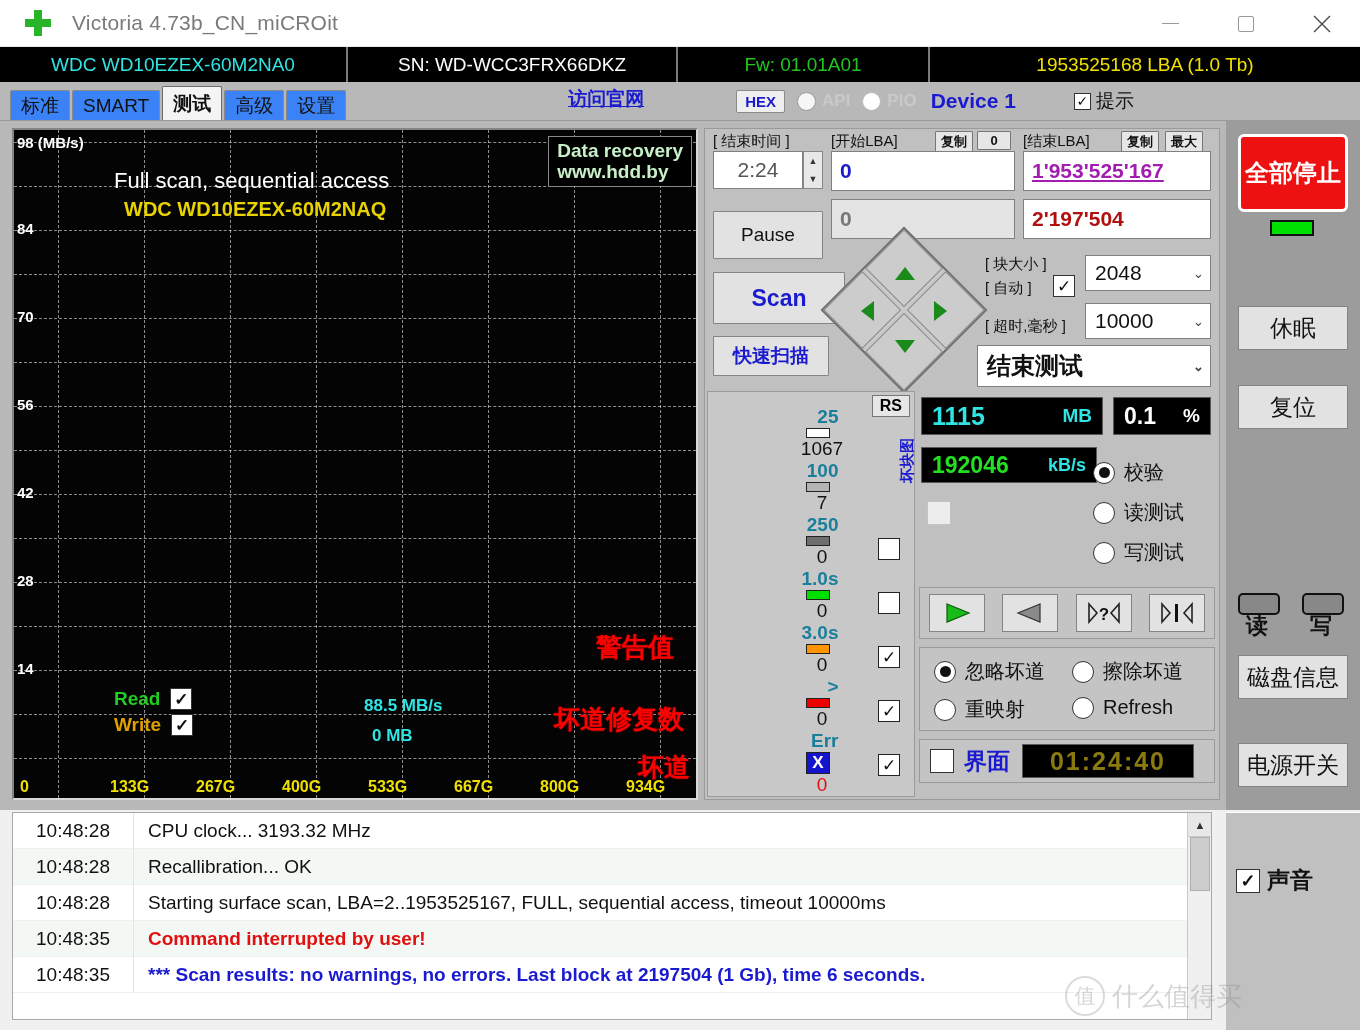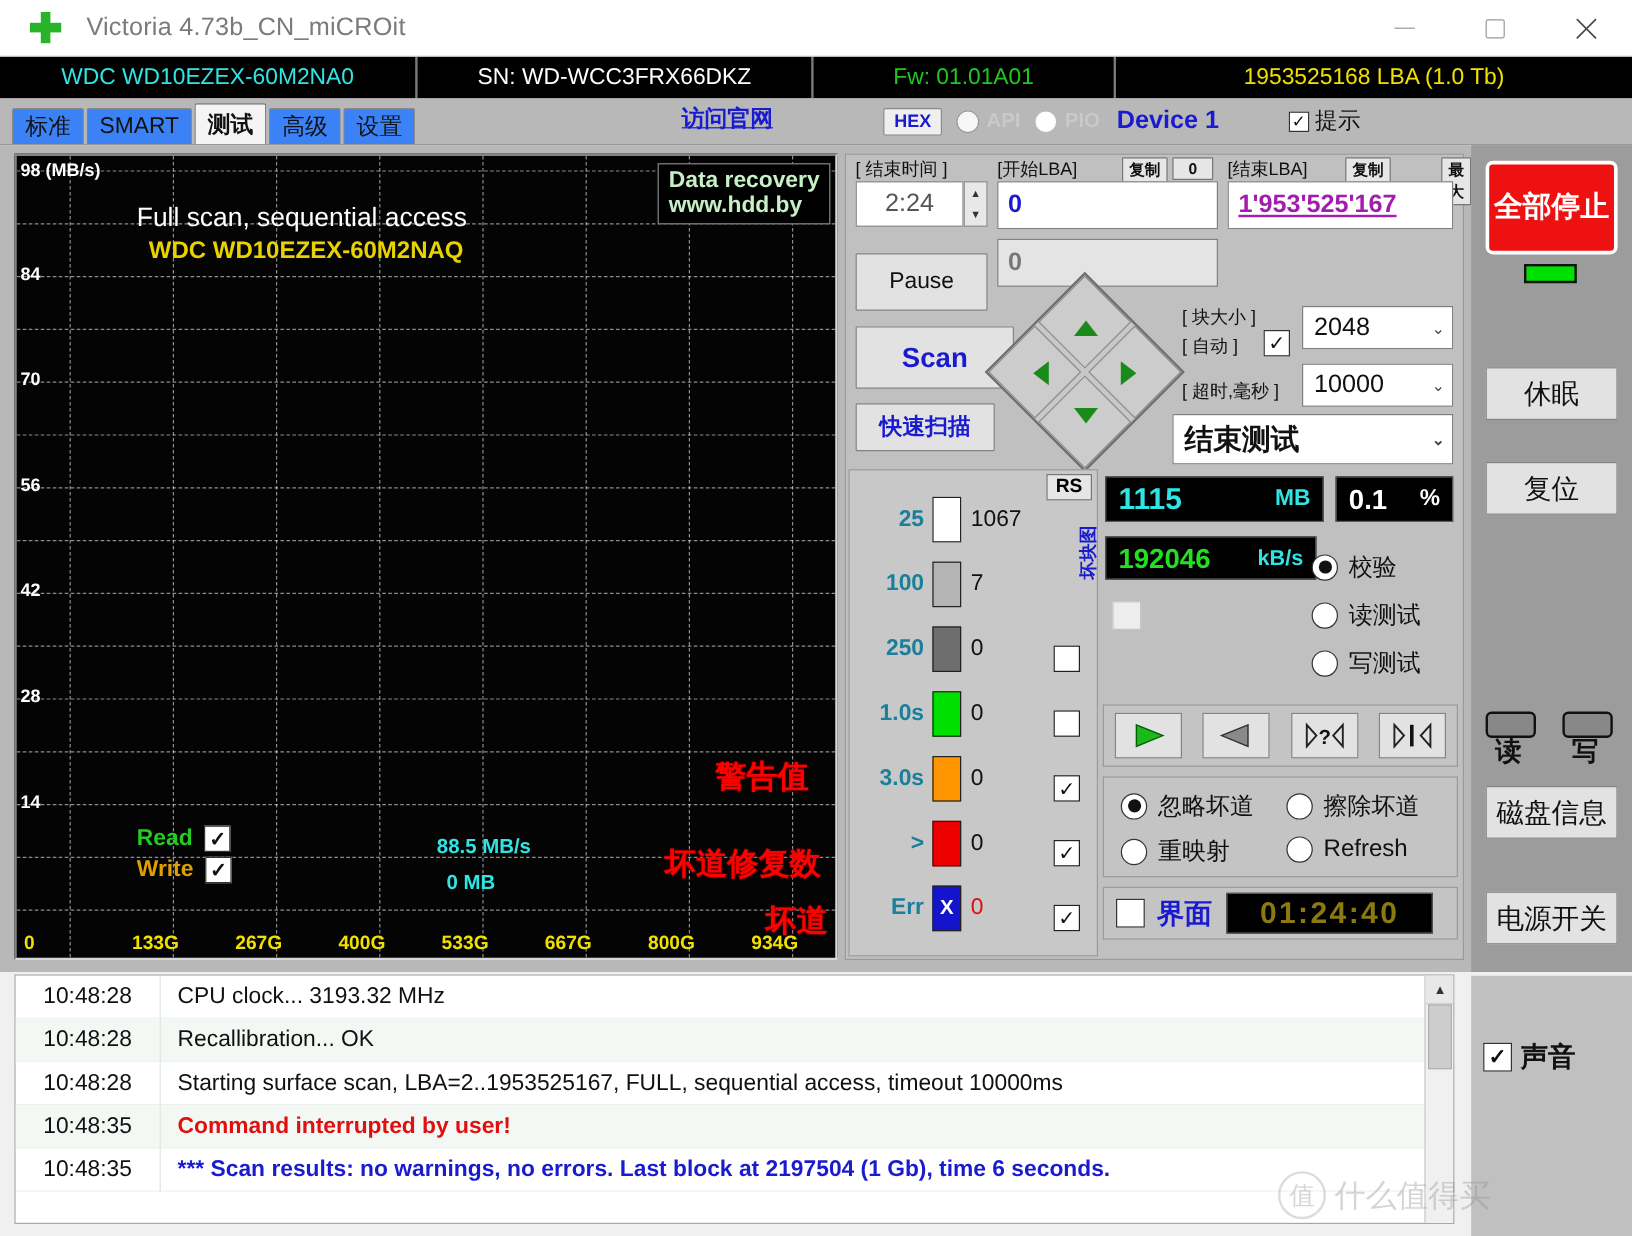--- a/index.html
+++ b/index.html
@@ -120,21 +120,21 @@
   .dpad .dm{ position:absolute; left:50%;top:50%;width:118px;height:118px;
              transform:translate(-50%,-50%) rotate(45deg);
              background:#c8c8c8;border:2px solid #6e6e6e;
              display:grid;grid-template-columns:1fr 1fr;grid-template-rows:1fr 1fr;gap:4px;}
   .dpad .dm > div{ background:#cccccc; border:1px solid #8a8a8a;}
   .dtri{ position:absolute; width:0;height:0; }
 
   
   .rsbox{ position:absolute; left:2px; top:262px; width:208px; height:406px;
           background:#c8c8c8; border:1px solid #9a9a9a;}
-  .rsrow{ display:flex; align-items:center; height:54px; padding-left:14px;}
+  .rsrow{ display:flex; align-items:center; height:54px; padding-left:14px;flex-direction:column;}
   .rslab{ width:48px; text-align:right; color:#1a7f9a; font-size:19px; font-weight:bold;
           margin-right:7px; }
   .rsbar{ width:24px; height:38px; border:1.5px solid #222; }
   .rsval{ margin-left:8px; font-size:19px; color:#111; }
   .rsbtn{ position:absolute; right:4px; top:3px; background:#e6e6e6;border:1px solid #777;
           font-size:16px;padding:1px 7px;font-weight:bold;}
   .vtext{ position:absolute; right:16px; top:46px; transform:rotate(-90deg);
           transform-origin:right top; color:#1a1ad0; font-size:15px;
           font-weight:bold; white-space:nowrap; }
   .rscb{ position:absolute; right:14px; width:22px;height:22px;border:1.5px solid #222;
@@ -317,33 +317,34 @@
   </div>
 
   <div class="ctrl">
 
     <div style="position:absolute;left:8px;top:3px;" class="cklbl">[ 结束时间 ]</div>
     <div style="position:absolute;left:126px;top:3px;" class="cklbl">[开始LBA]</div>
     <div class="minibtn" style="position:absolute;left:230px;top:2px;">复制</div>
     <div class="minibtn" style="position:absolute;left:272px;top:2px;width:34px;text-align:center;">0</div>
     <div style="position:absolute;left:318px;top:3px;" class="cklbl">[结束LBA]</div>
     <div class="minibtn" style="position:absolute;left:416px;top:2px;">复制</div>
-    <div class="minibtn" style="position:absolute;left:460px;top:2px;margin-left:36px;">最大</div>
+    <div class="minibtn" style="position:absolute;left:460px;top:2px;">最大</div>
 
     <div style="position:absolute;left:8px;top:22px;width:110px;height:38px;display:flex;">
       <div class="tfield" style="flex:1;justify-content:center;font-weight:normal;color:#555;">2:24</div>
       <div class="spin">
         <div>▲</div>
         <div>▼</div>
       </div>
     </div>
 
     <div class="tfield" style="position:absolute;left:126px;top:22px;width:184px;height:40px;color:#1a1ad0;">0</div>
     <div class="tfield" style="position:absolute;left:318px;top:22px;width:188px;height:40px;color:#a21caf;text-decoration:underline;">1'953'525'167</div>
     <div class="tfield gray" style="position:absolute;left:126px;top:70px;width:184px;height:40px;">0</div>
+    <div class="tfield" style="position:absolute;left:318px;top:70px;width:188px;height:40px;color:#b01010;">2'197'504</div>
 
     <div class="btn" style="position:absolute;left:8px;top:82px;width:110px;height:48px;">Pause</div>
     <div class="btn blue" style="position:absolute;left:8px;top:143px;width:132px;height:52px;font-size:23px;">Scan</div>
     <div class="btn blue" style="position:absolute;left:8px;top:207px;width:116px;height:40px;">快速扫描</div>
 
     <div class="dpad" style="left:140px;top:122px;">
       <div class="dm">
         <div></div>
         <div></div>
         <div></div>

